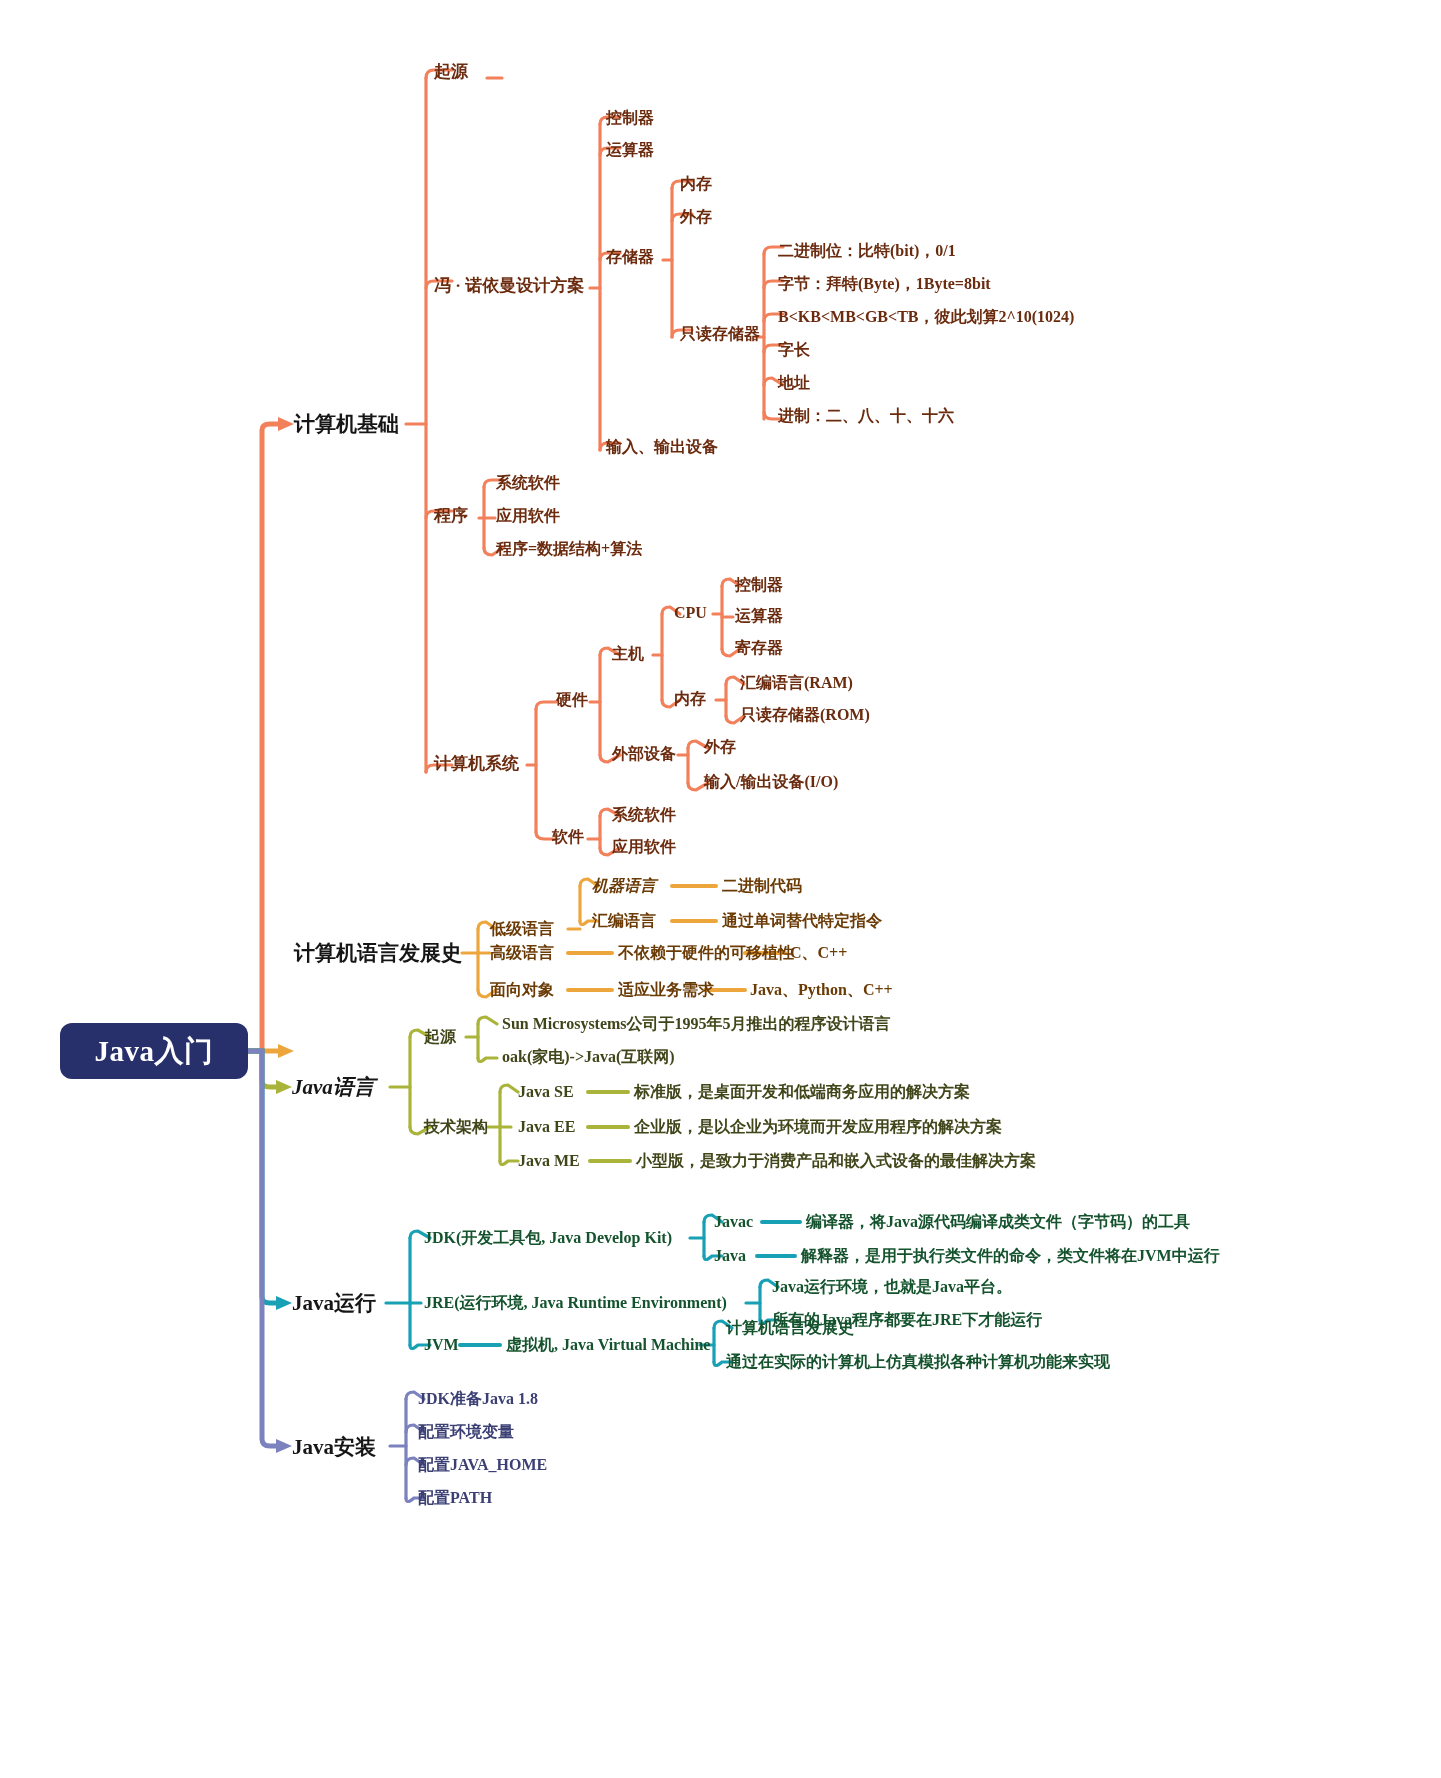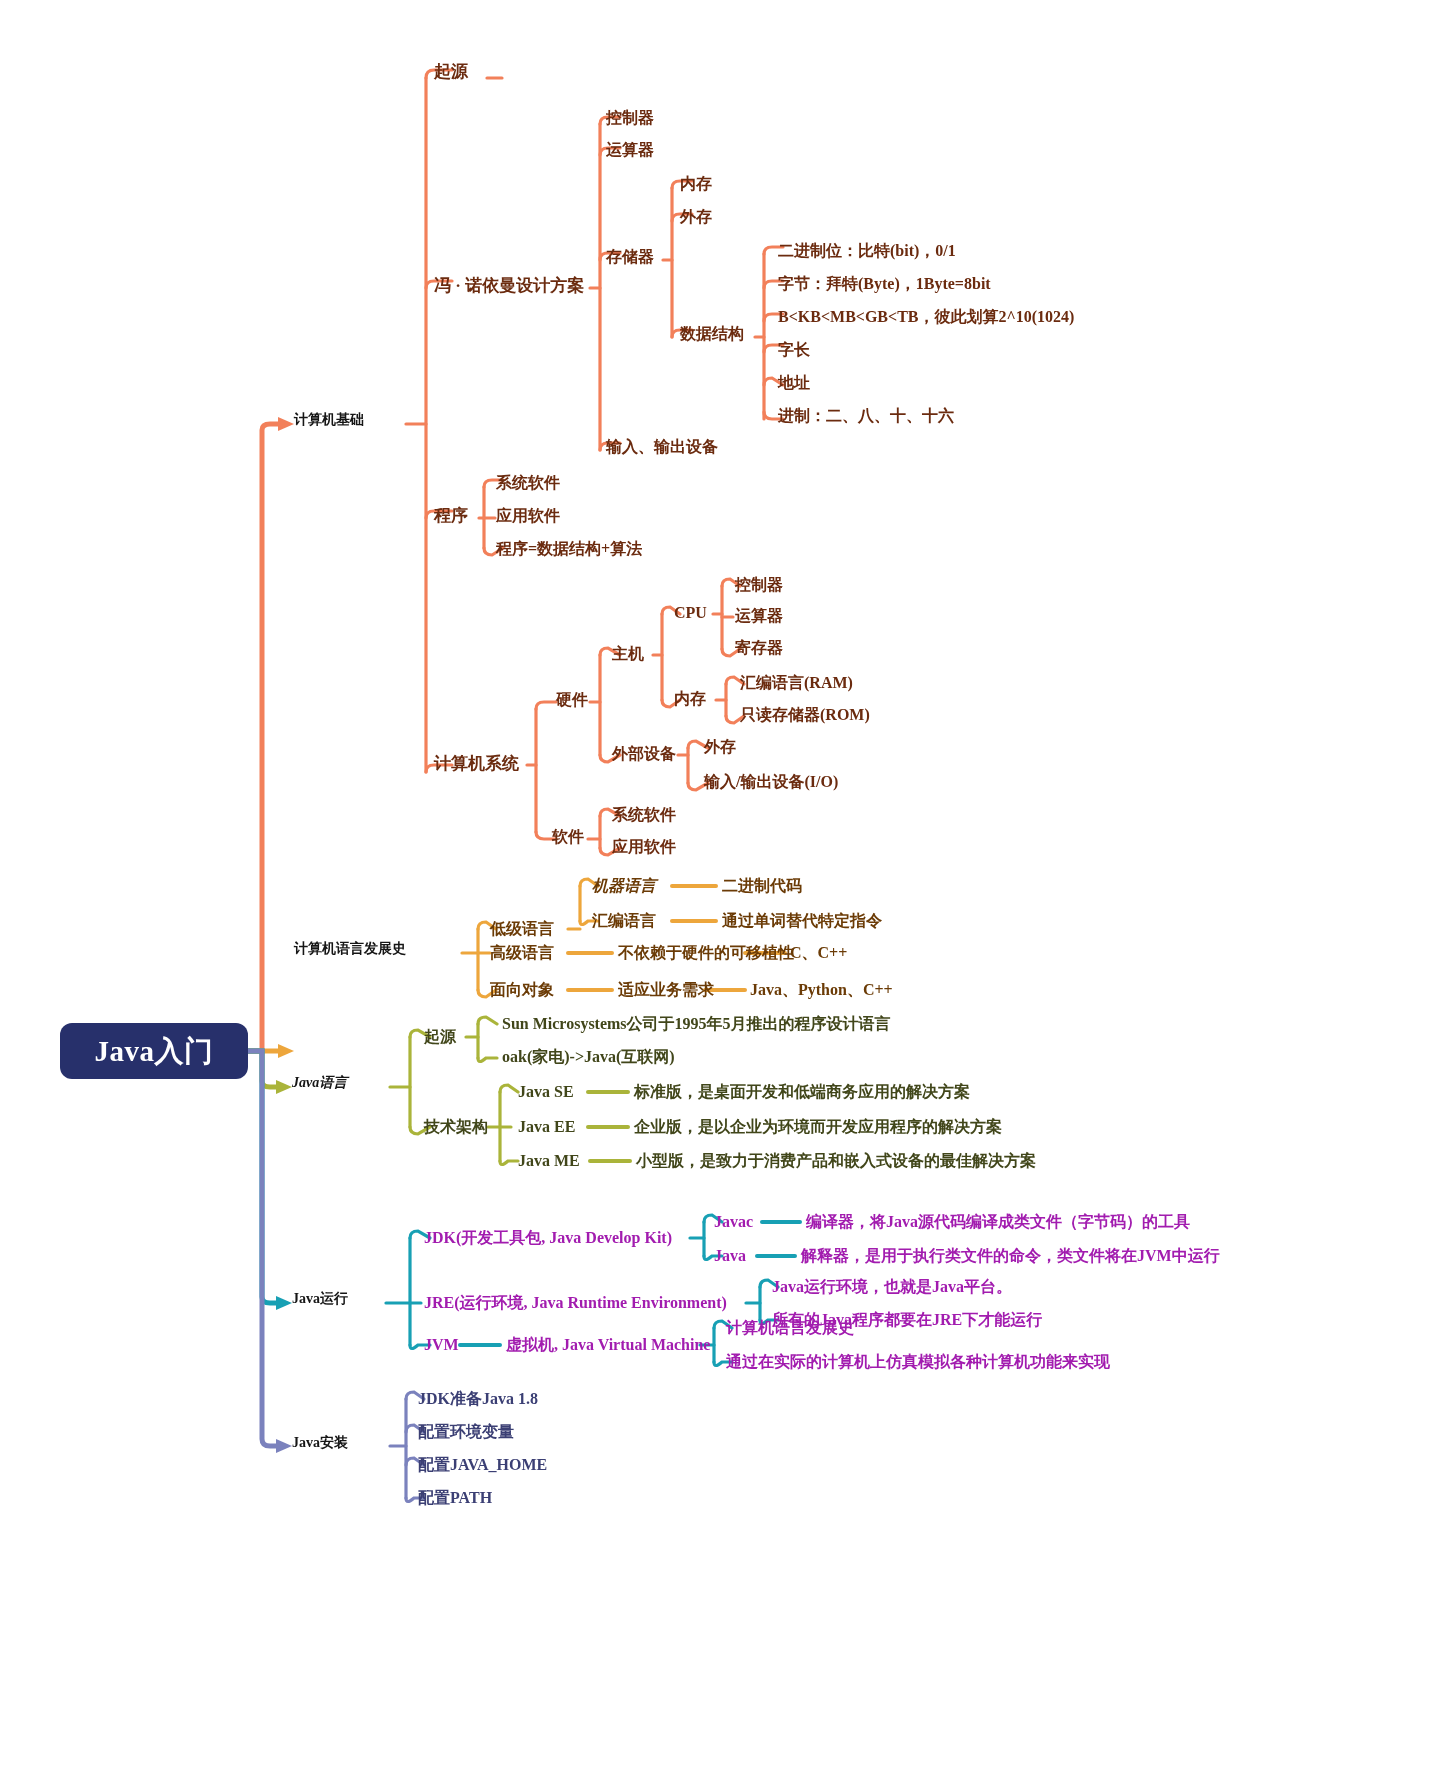--- a/index.html
+++ b/index.html
@@ -14,30 +14,30 @@
 
   
   .root{
     left:60px;top:1023px;width:188px;height:56px;
     background:#27306b;border-radius:12px;color:#ffffff;
     display:flex;align-items:center;justify-content:center;
     font-size:29px;letter-spacing:.5px;
   }
 
   
-  .l1{font-size:14px;color:#1d1d1d;}
+  .l1{font-size:21px;color:#1d1d1d;}
   
   .l2{font-size:17px;}
   
   .l3{font-size:16px;}
 
   .c-orange{color:#6b2b0f;}
   .c-amber {color:#6b3b06;}
   .c-olive {color:#41461a;}
-  .c-teal  {color:#a21caf;}
+  .c-teal  {color:#14532d;}
   .c-purple{color:#3b3f74;}
   .c-dark  {color:#161616;}
 </style>
 </head>
 <body>
 
 <div id="canvas">
 
   <svg class="links" viewBox="0 0 1441 1778">
     <g fill="none" stroke-width="3.2" stroke-linecap="round">
@@ -240,21 +240,21 @@
   <div class="node l3 c-orange" style="left:606px;top:247px;">
     <span>存储器</span>
   </div>
   <div class="node l3 c-orange" style="left:680px;top:174px;">
     <span>内存</span>
   </div>
   <div class="node l3 c-orange" style="left:680px;top:207px;">
     <span>外存</span>
   </div>
   <div class="node l3 c-orange" style="left:680px;top:324px;">
-    <span>数据结构</span>
+    <span>只读存储器</span>
   </div>
   <div class="node l3 c-orange" style="left:778px;top:241px;">
     <span>二进制位：比特(bit)，0/1</span>
   </div>
   <div class="node l3 c-orange" style="left:778px;top:274px;">
     <span>字节：拜特(Byte)，1Byte=8bit</span>
   </div>
   <div class="node l3 c-orange" style="left:778px;top:307px;">
     <span>B&lt;KB&lt;MB&lt;GB&lt;TB，彼此划算2^10(1024)</span>
   </div>

